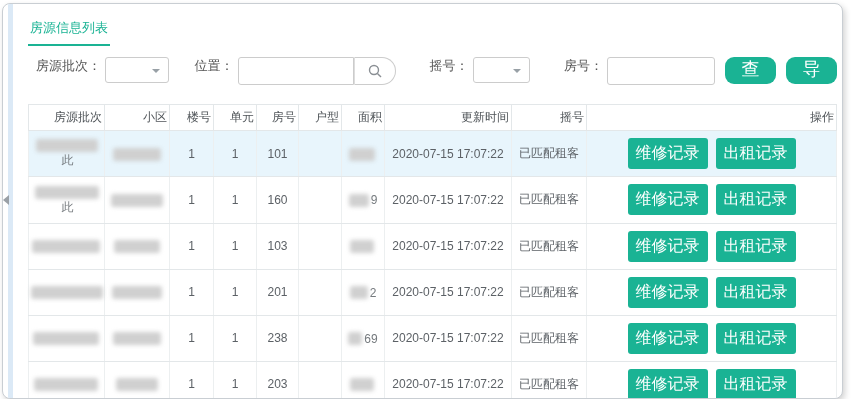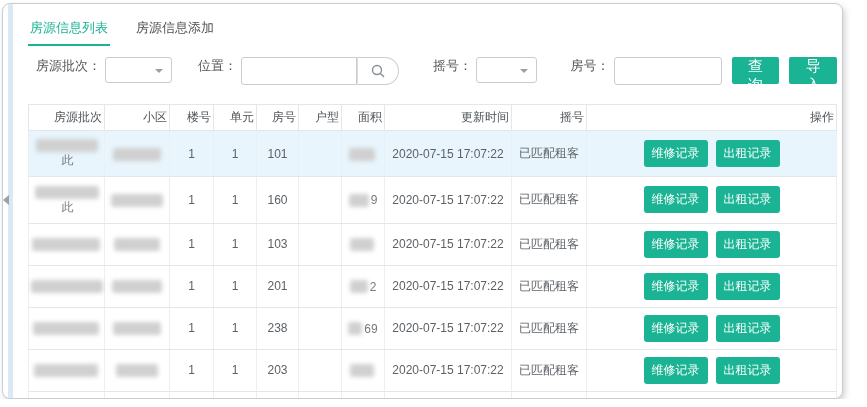--- a/index.html
+++ b/index.html
@@ -56,22 +56,22 @@
   }
   .search-group { display:flex; align-items:center; margin-left:4px; }
   .search-group .txt { margin-left:0; border-radius:3px 0 0 3px; width:116px; }
   .search-btn {
     width:42px; height:28px; border:1px solid #ccc; border-left:1px solid #ddd;
     border-radius:0 14px 14px 0; background:#fff; cursor:pointer;
     display:flex; align-items:center; justify-content:center; padding:0;
   }
   .gap26 { margin-left:26px;font-family:Liberation Serif, serif; }
   .btn-main {
-    background:#1ab394; color:#fff; border:none; border-radius:2px;
-    height:27px; padding:0 12px; font-size:15px; margin-left:10px; cursor:pointer;
+    background:#1ab394; color:#fff; border:none; border-radius:9px;
+    height:27px; padding:0 12px; font-size:18px; margin-left:10px; cursor:pointer;
     font-family:inherit;
   }
 
   
   table.grid { width:100%; margin-top:19px; border-collapse:collapse; font-size:12px; color:#5c6166; table-layout:fixed; }
   .grid th {
     border:1px solid #e3e7e9; font-weight:400; color:#4f5458;
     height:25px; padding:4px 2px; text-align:right; background:#fff;
   }
   .grid td {
@@ -79,38 +79,37 @@
     padding:7px 2px; text-align:center; height:29px; vertical-align:middle;
   }
   .grid tr.highlight td { background:#e8f5fc; }
   .blur {
     display:inline-block; height:13px; border-radius:3px;
     background:#d0d0d0; filter:blur(2px); vertical-align:middle;
   }
   .sfx { color:#74797d; margin-left:2px; vertical-align:middle; }
   .btn-cell {
     background:#1ab394; color:#fff; border:none; border-radius:3px;
-    padding:5px 8px; font-size:12px; margin:0 4px; cursor:pointer; white-space:nowrap;
+    padding:5px 8px; font-size:16px; margin:0 4px; cursor:pointer; white-space:nowrap;
     font-family:inherit;
   }
 </style>
 </head>
 <body>
 
 <div class="frame">
   <div class="side-strip"></div>
   <div class="collapse-handle">
     <span class="tri"></span>
   </div>
 
   <div class="content">
 
     <div class="tabs">
       <div class="tab active">房源信息列表</div>
-      <div class="tab">房源信息添加</div>
     </div>
 
     <div class="filters">
       <span class="lbl" style="margin-left:8px">房源批次：</span>
       <div class="selectbox">
         <span></span>
         <span class="caret"></span>
       </div>
 
       <span class="lbl gap26">位置：</span>

